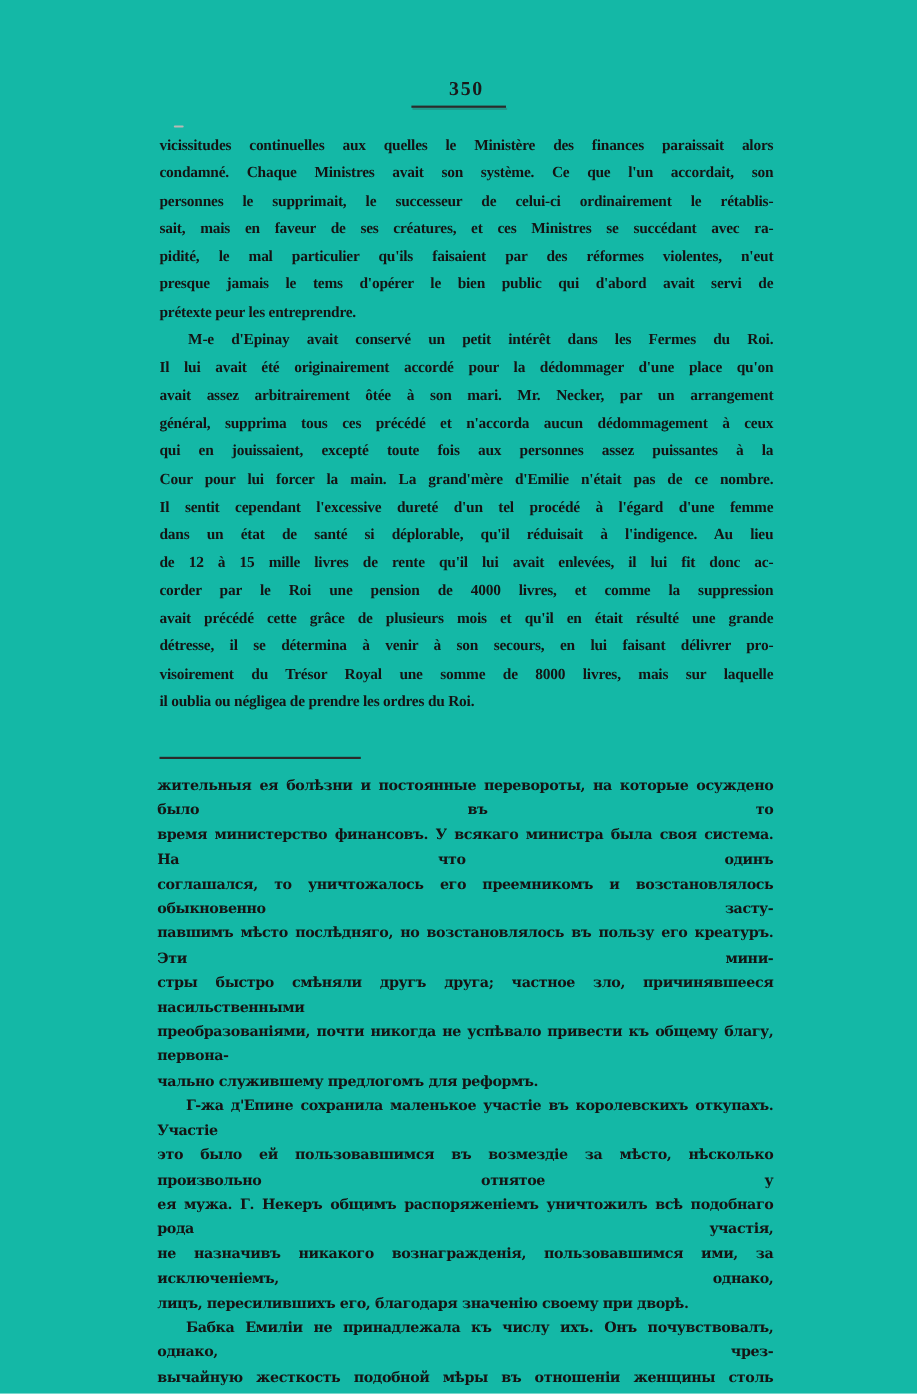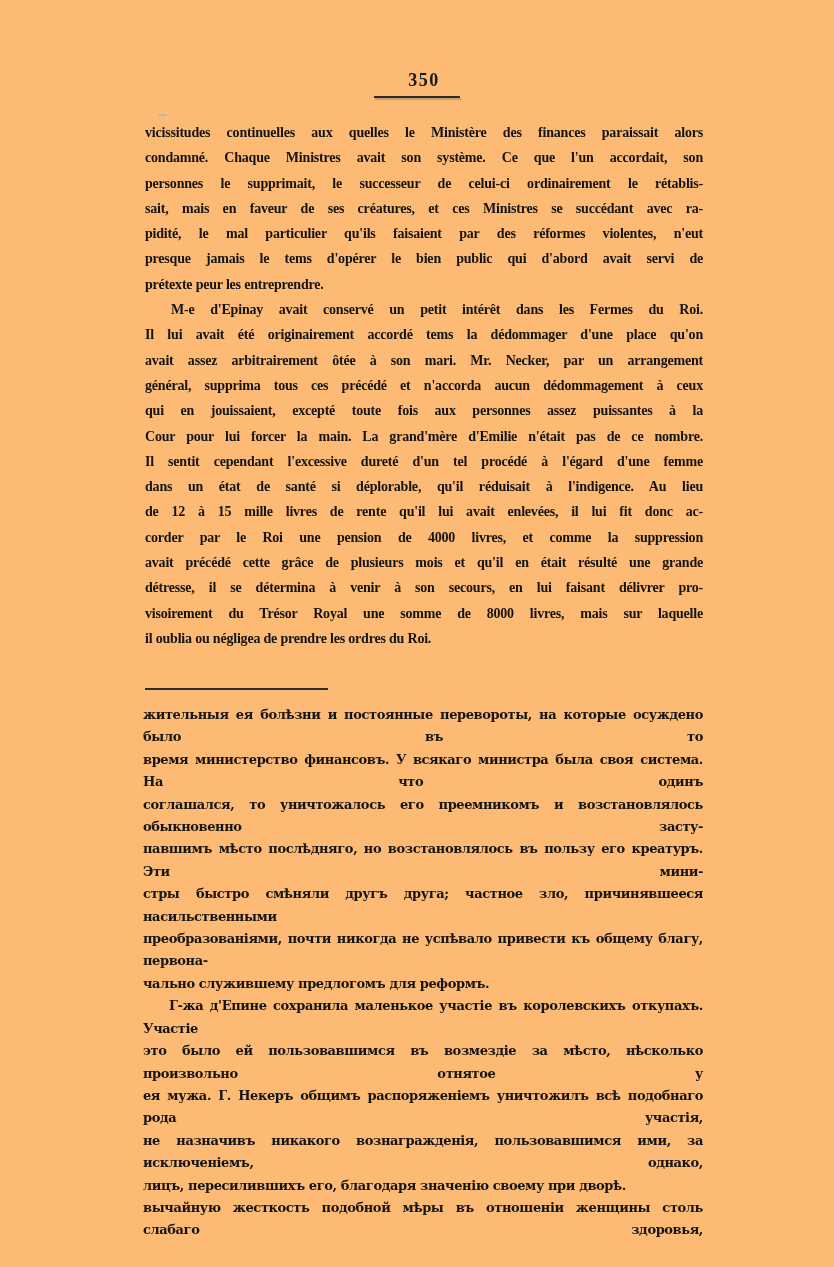--- a/index.html
+++ b/index.html
@@ -1,20 +1,20 @@
 <!DOCTYPE html>
 <html><head>
 <meta charset="utf-8">
 <style>
   html, body { margin: 0; padding: 0; background: #ffffff; }
   .page {
     position: relative;
     width: 834px;
     height: 1267px;
-    background: #fdba74;
+    background: #14b8a6;
     color: #141414;
     overflow: hidden;
     font-family: "Liberation Serif", "DejaVu Serif", serif;
   }
 
   
   .page-header {
     position: absolute;
     top: 70px;
     left: 145px;
@@ -110,21 +110,21 @@
         <div class="tline first">vicissitudes continuelles aux quelles le Ministère des finances paraissait alors</div>
         <div class="tline">condamné. Chaque Ministres avait son système. Ce que l'un accordait, son</div>
         <div class="tline">personnes le supprimait, le successeur de celui-ci ordinairement le rétablis-</div>
         <div class="tline">sait, mais en faveur de ses créatures, et ces Ministres se succédant avec ra-</div>
         <div class="tline">pidité, le mal particulier qu'ils faisaient par des réformes violentes, n'eut</div>
         <div class="tline">presque jamais le tems d'opérer le bien public qui d'abord avait servi de</div>
         <div class="tline last">prétexte peur les entreprendre.</div>
       </div>
       <div class="para indent">
         <div class="tline first">M-e d'Epinay avait conservé un petit intérêt dans les Fermes du Roi.</div>
-        <div class="tline">Il lui avait été originairement accordé tems la dédommager d'une place qu'on</div>
+        <div class="tline">Il lui avait été originairement accordé pour la dédommager d'une place qu'on</div>
         <div class="tline">avait assez arbitrairement ôtée à son mari. Mr. Necker, par un arrangement</div>
         <div class="tline">général, supprima tous ces précédé et n'accorda aucun dédommagement à ceux</div>
         <div class="tline">qui en jouissaient, excepté toute fois aux personnes assez puissantes à la</div>
         <div class="tline">Cour pour lui forcer la main. La grand'mère d'Emilie n'était pas de ce nombre.</div>
         <div class="tline">Il sentit cependant l'excessive dureté d'un tel procédé à l'égard d'une femme</div>
         <div class="tline">dans un état de santé si déplorable, qu'il réduisait à l'indigence. Au lieu</div>
         <div class="tline">de 12 à 15 mille livres de rente qu'il lui avait enlevées, il lui fit donc ac-</div>
         <div class="tline">corder par le Roi une pension de 4000 livres, et comme la suppression</div>
         <div class="tline">avait précédé cette grâce de plusieurs mois et qu'il en était résulté une grande</div>
         <div class="tline">détresse, il se détermina à venir à son secours, en lui faisant délivrer pro-</div>
@@ -146,17 +146,18 @@
         <div class="tline last">чально служившему предлогомъ для реформъ.</div>
       </div>
       <div class="para indent">
         <div class="tline first">Г-жа д'Епине сохранила маленькое участіе въ королевскихъ откупахъ. Участіе</div>
         <div class="tline">это было ей пользовавшимся въ возмездіе за мѣсто, нѣсколько произвольно отнятое у</div>
         <div class="tline">ея мужа. Г. Некеръ общимъ распоряженіемъ уничтожилъ всѣ подобнаго рода участія,</div>
         <div class="tline">не назначивъ никакого вознагражденія, пользовавшимся ими, за исключеніемъ, однако,</div>
         <div class="tline last">лицъ, пересилившихъ его, благодаря значенію своему при дворѣ.</div>
       </div>
       <div class="para indent">
+        <div class="tline first">Бабка Емиліи не принадлежала къ числу ихъ. Онъ почувствовалъ, однако, чрез-</div>
         <div class="tline">вычайную жесткость подобной мѣры въ отношеніи женщины столь слабаго здоровья,</div>
       </div>
     </section>
 
 </div>
 
 </body></html>

